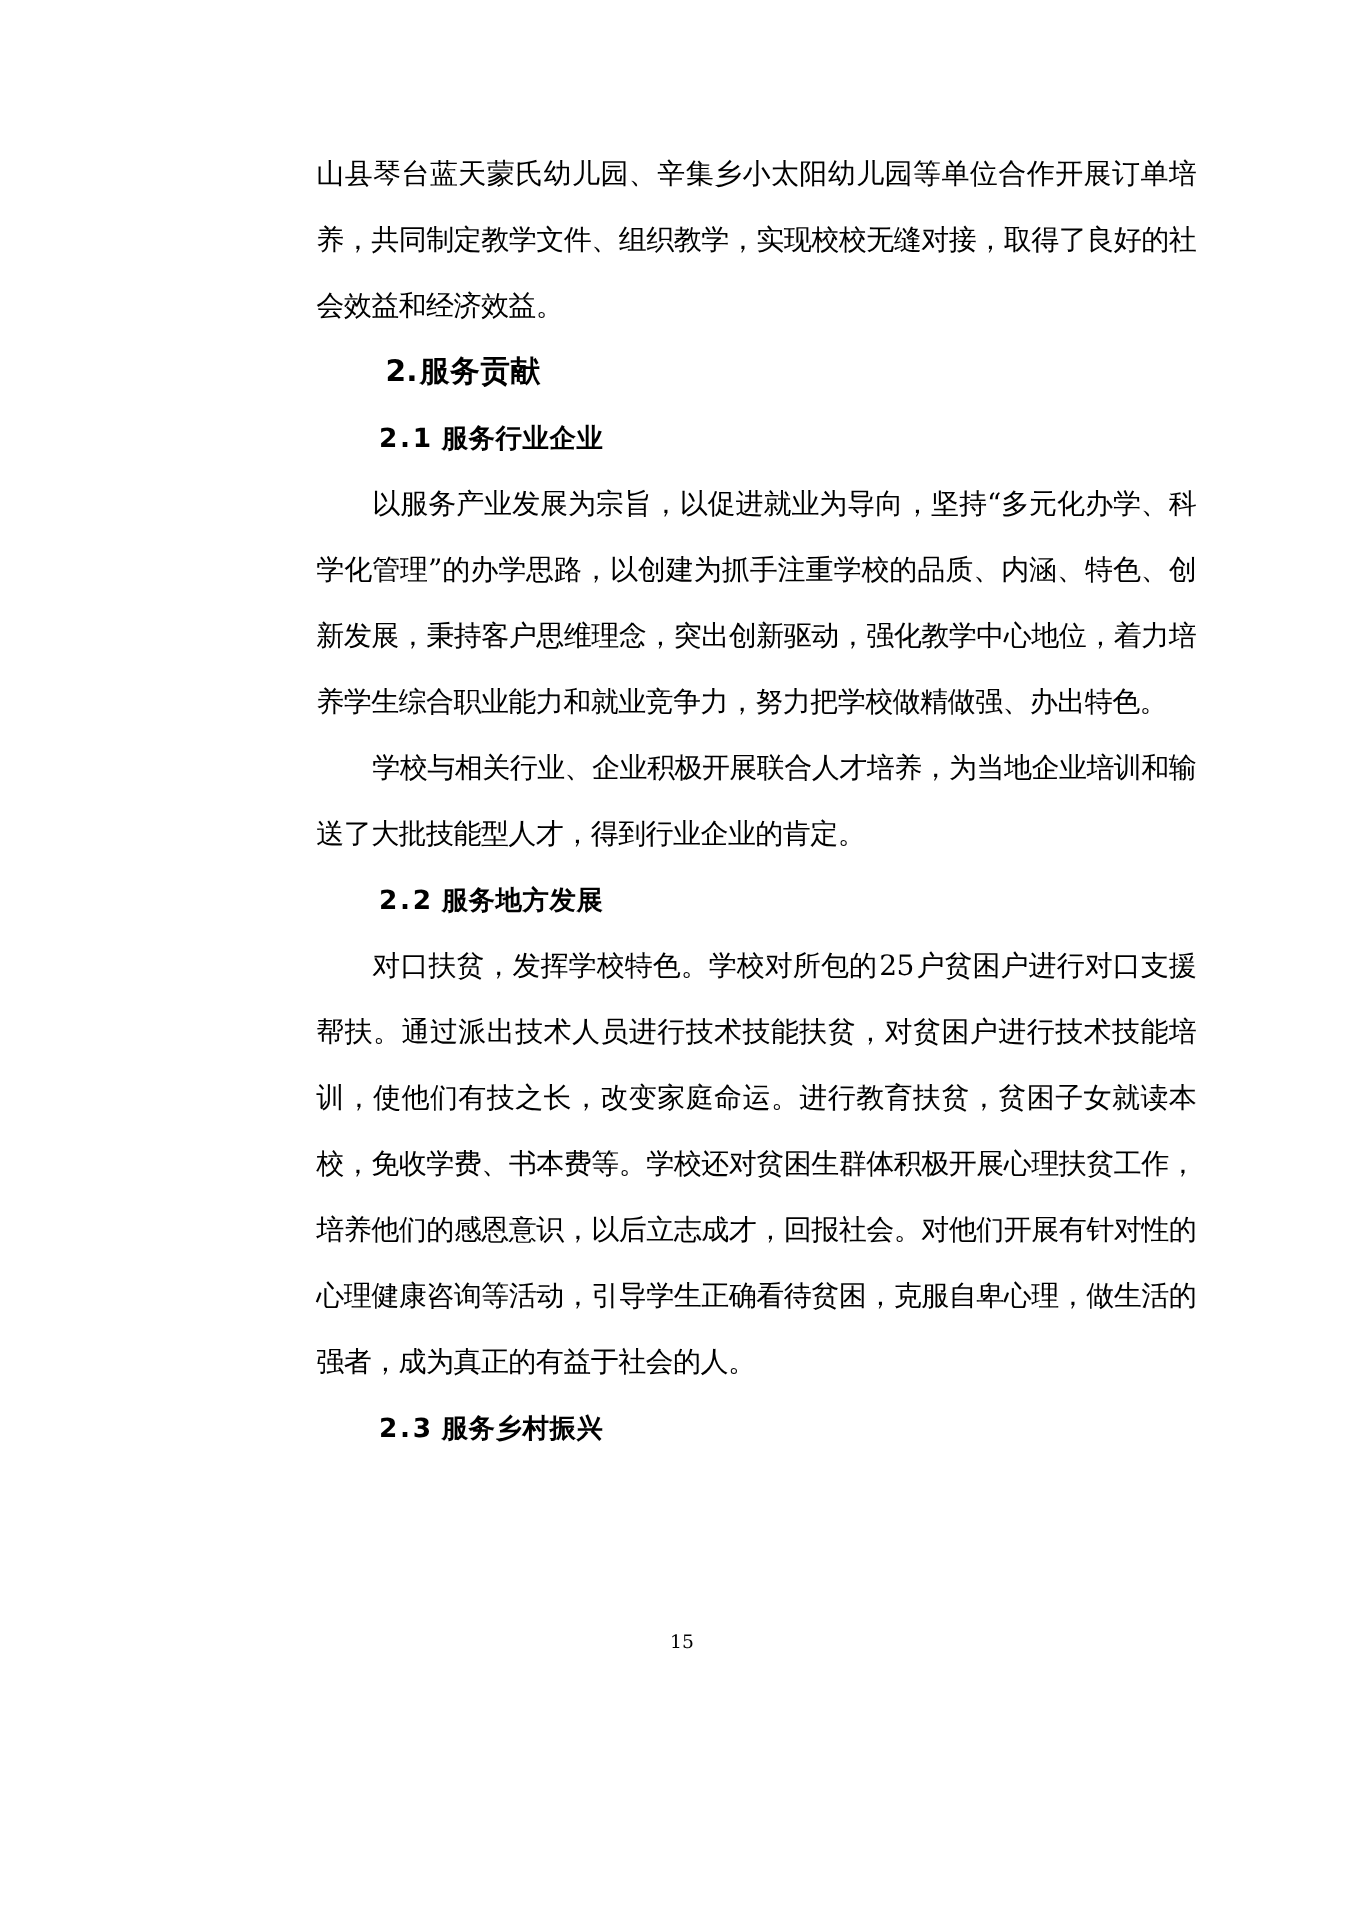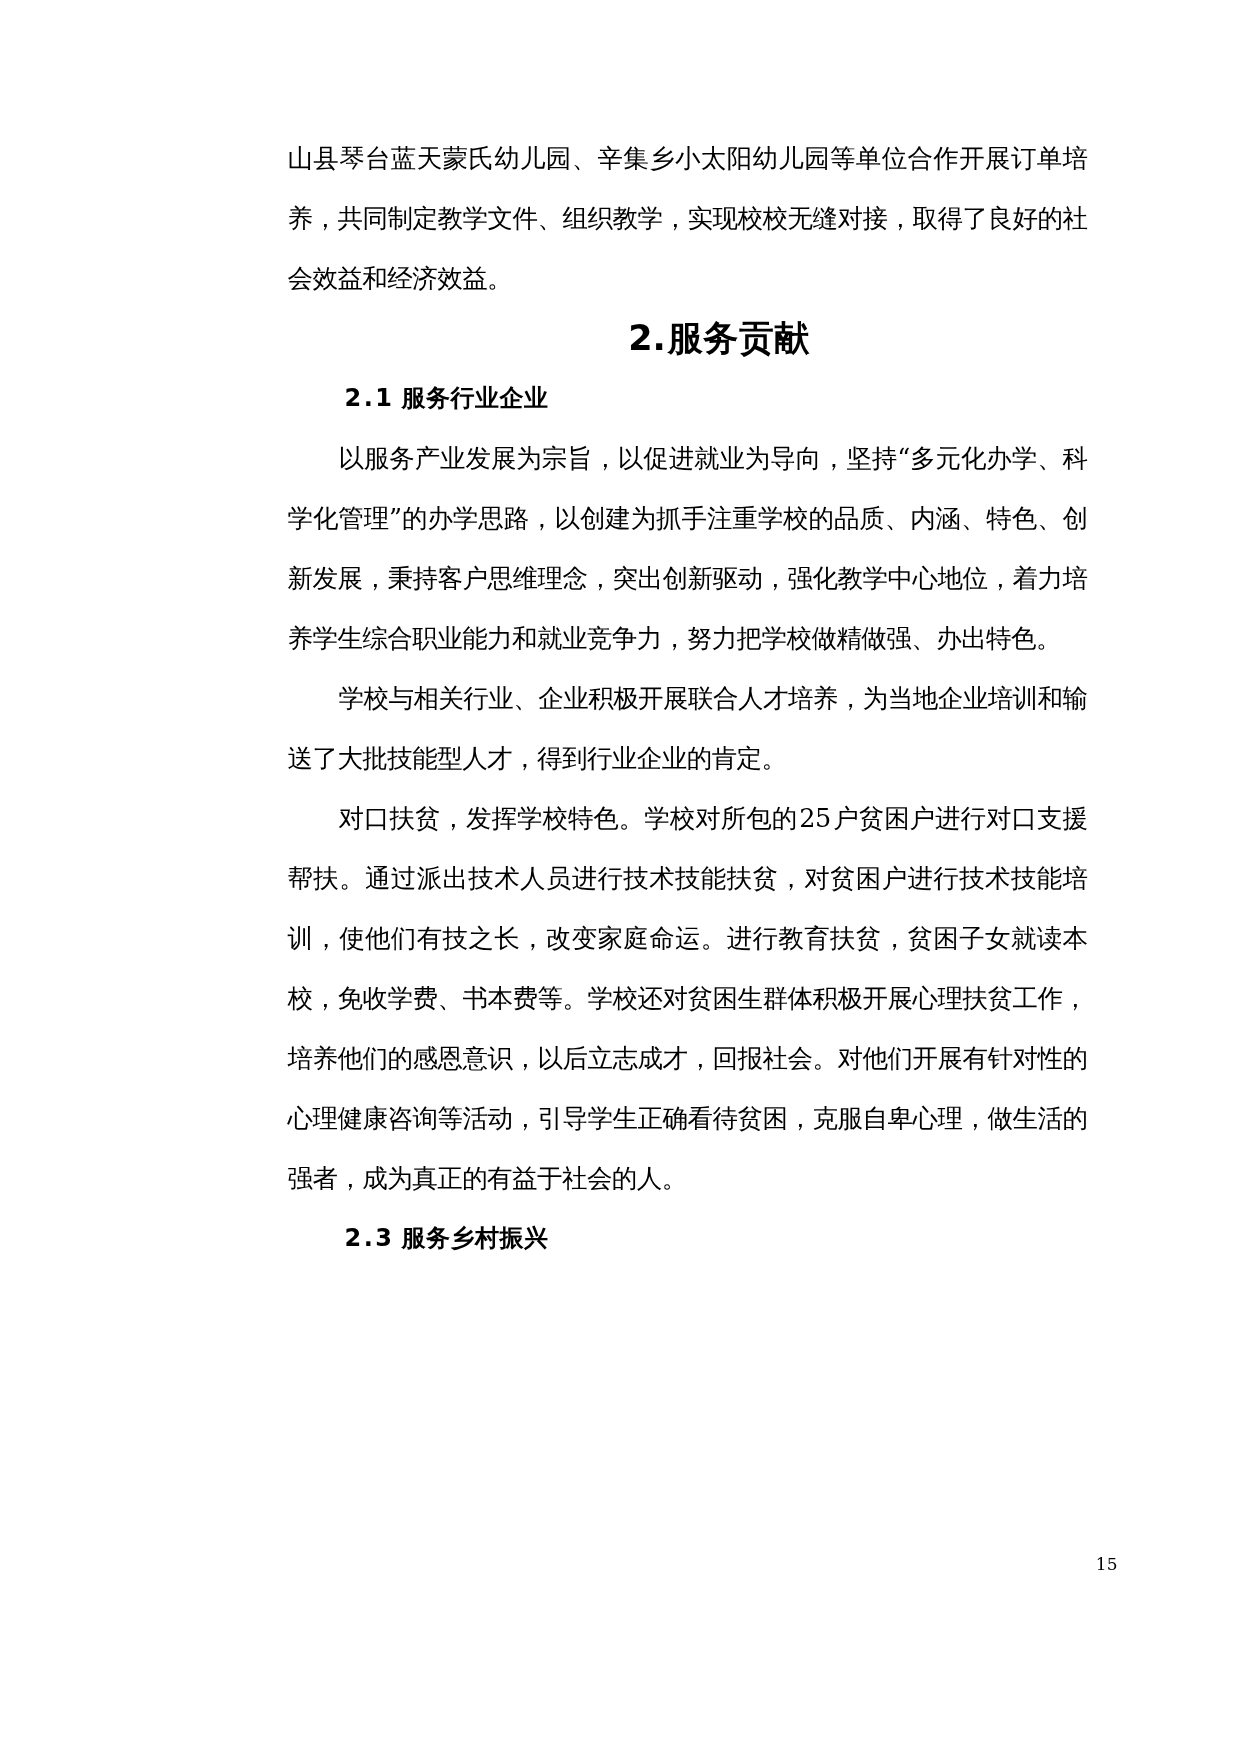--- a/index.html
+++ b/index.html
@@ -43,27 +43,26 @@
   }
 
   .para.tight {
     letter-spacing: -0.55px;
   }
 
   
   .h-main {
     font-family: "DejaVu Sans", "Liberation Sans", sans-serif;
     font-weight: bold;
-    font-size: 35px;
+    font-size: 27px;
     line-height: 60px;
     color: #000000;
     margin: 0;
     padding-left: 63px;
     letter-spacing: 0.5px;
-    text-align: center;
   }
 
   .h-sub {
     font-family: "DejaVu Sans", "Liberation Sans", sans-serif;
     font-weight: bold;
     font-size: 24px;
     line-height: 60px;
     color: #000000;
     margin: 0;
     padding-left: 57px;
@@ -84,22 +83,22 @@
   .num {
     font-family: "DejaVu Serif", "Liberation Serif", serif;
     padding: 0 2px;
   }
 
   
   .page-number {
     position: absolute;
     left: 0;
     right: 0;
-    top: 1554px;
-    text-align: right;
+    top: 1483px;
+    text-align: center;
     font-family: "DejaVu Serif", "Liberation Serif", serif;
     font-size: 17px;
     color: #000000;
   }
 </style>
 </head>
 <body>
 
 <div class="page">
 
@@ -108,20 +107,21 @@
     <p class="para tight">山县琴台蓝天蒙氏幼儿园、辛集乡小太阳幼儿园等单位合作开展订单培养，共同制定教学文件、组织教学，实现校校无缝对接，取得了良好的社会效益和经济效益。</p>
 
     <h2 class="h-main"><span class="numlabel">2.</span><span>服务贡献</span></h2>
 
     <h3 class="h-sub"><span class="numlabel">2.1</span><span>服务行业企业</span></h3>
 
     <p class="para indent tight">以服务产业发展为宗旨，以促进就业为导向，坚持“多元化办学、科学化管理”的办学思路，以创建为抓手注重学校的品质、内涵、特色、创新发展，秉持客户思维理念，突出创新驱动，强化教学中心地位，着力培养学生综合职业能力和就业竞争力，努力把学校做精做强、办出特色。</p>
 
     <p class="para indent tight">学校与相关行业、企业积极开展联合人才培养，为当地企业培训和输送了大批技能型人才，得到行业企业的肯定。</p>
 
+    <h3 class="h-sub"><span class="numlabel">2.2</span><span>服务地方发展</span></h3>
 
     <p class="para indent tight"><span>对口扶贫，发挥学校特色。学校对所包的</span><span class="num">25</span><span>户贫困户进行对口支援帮扶。通过派出技术人员进行技术技能扶贫，对贫困户进行技术技能培训，使他们有技之长，改变家庭命运。进行教育扶贫，贫困子女就读本校，免收学费、书本费等。学校还对贫困生群体积极开展心理扶贫工作，培养他们的感恩意识，以后立志成才，回报社会。对他们开展有针对性的心理健康咨询等活动，引导学生正确看待贫困，克服自卑心理，做生活的强者，成为真正的有益于社会的人。</span></p>
 
     <h3 class="h-sub"><span class="numlabel">2.3</span><span>服务乡村振兴</span></h3>
 
 
   </div>
 
   <div class="page-number">15</div>
 

